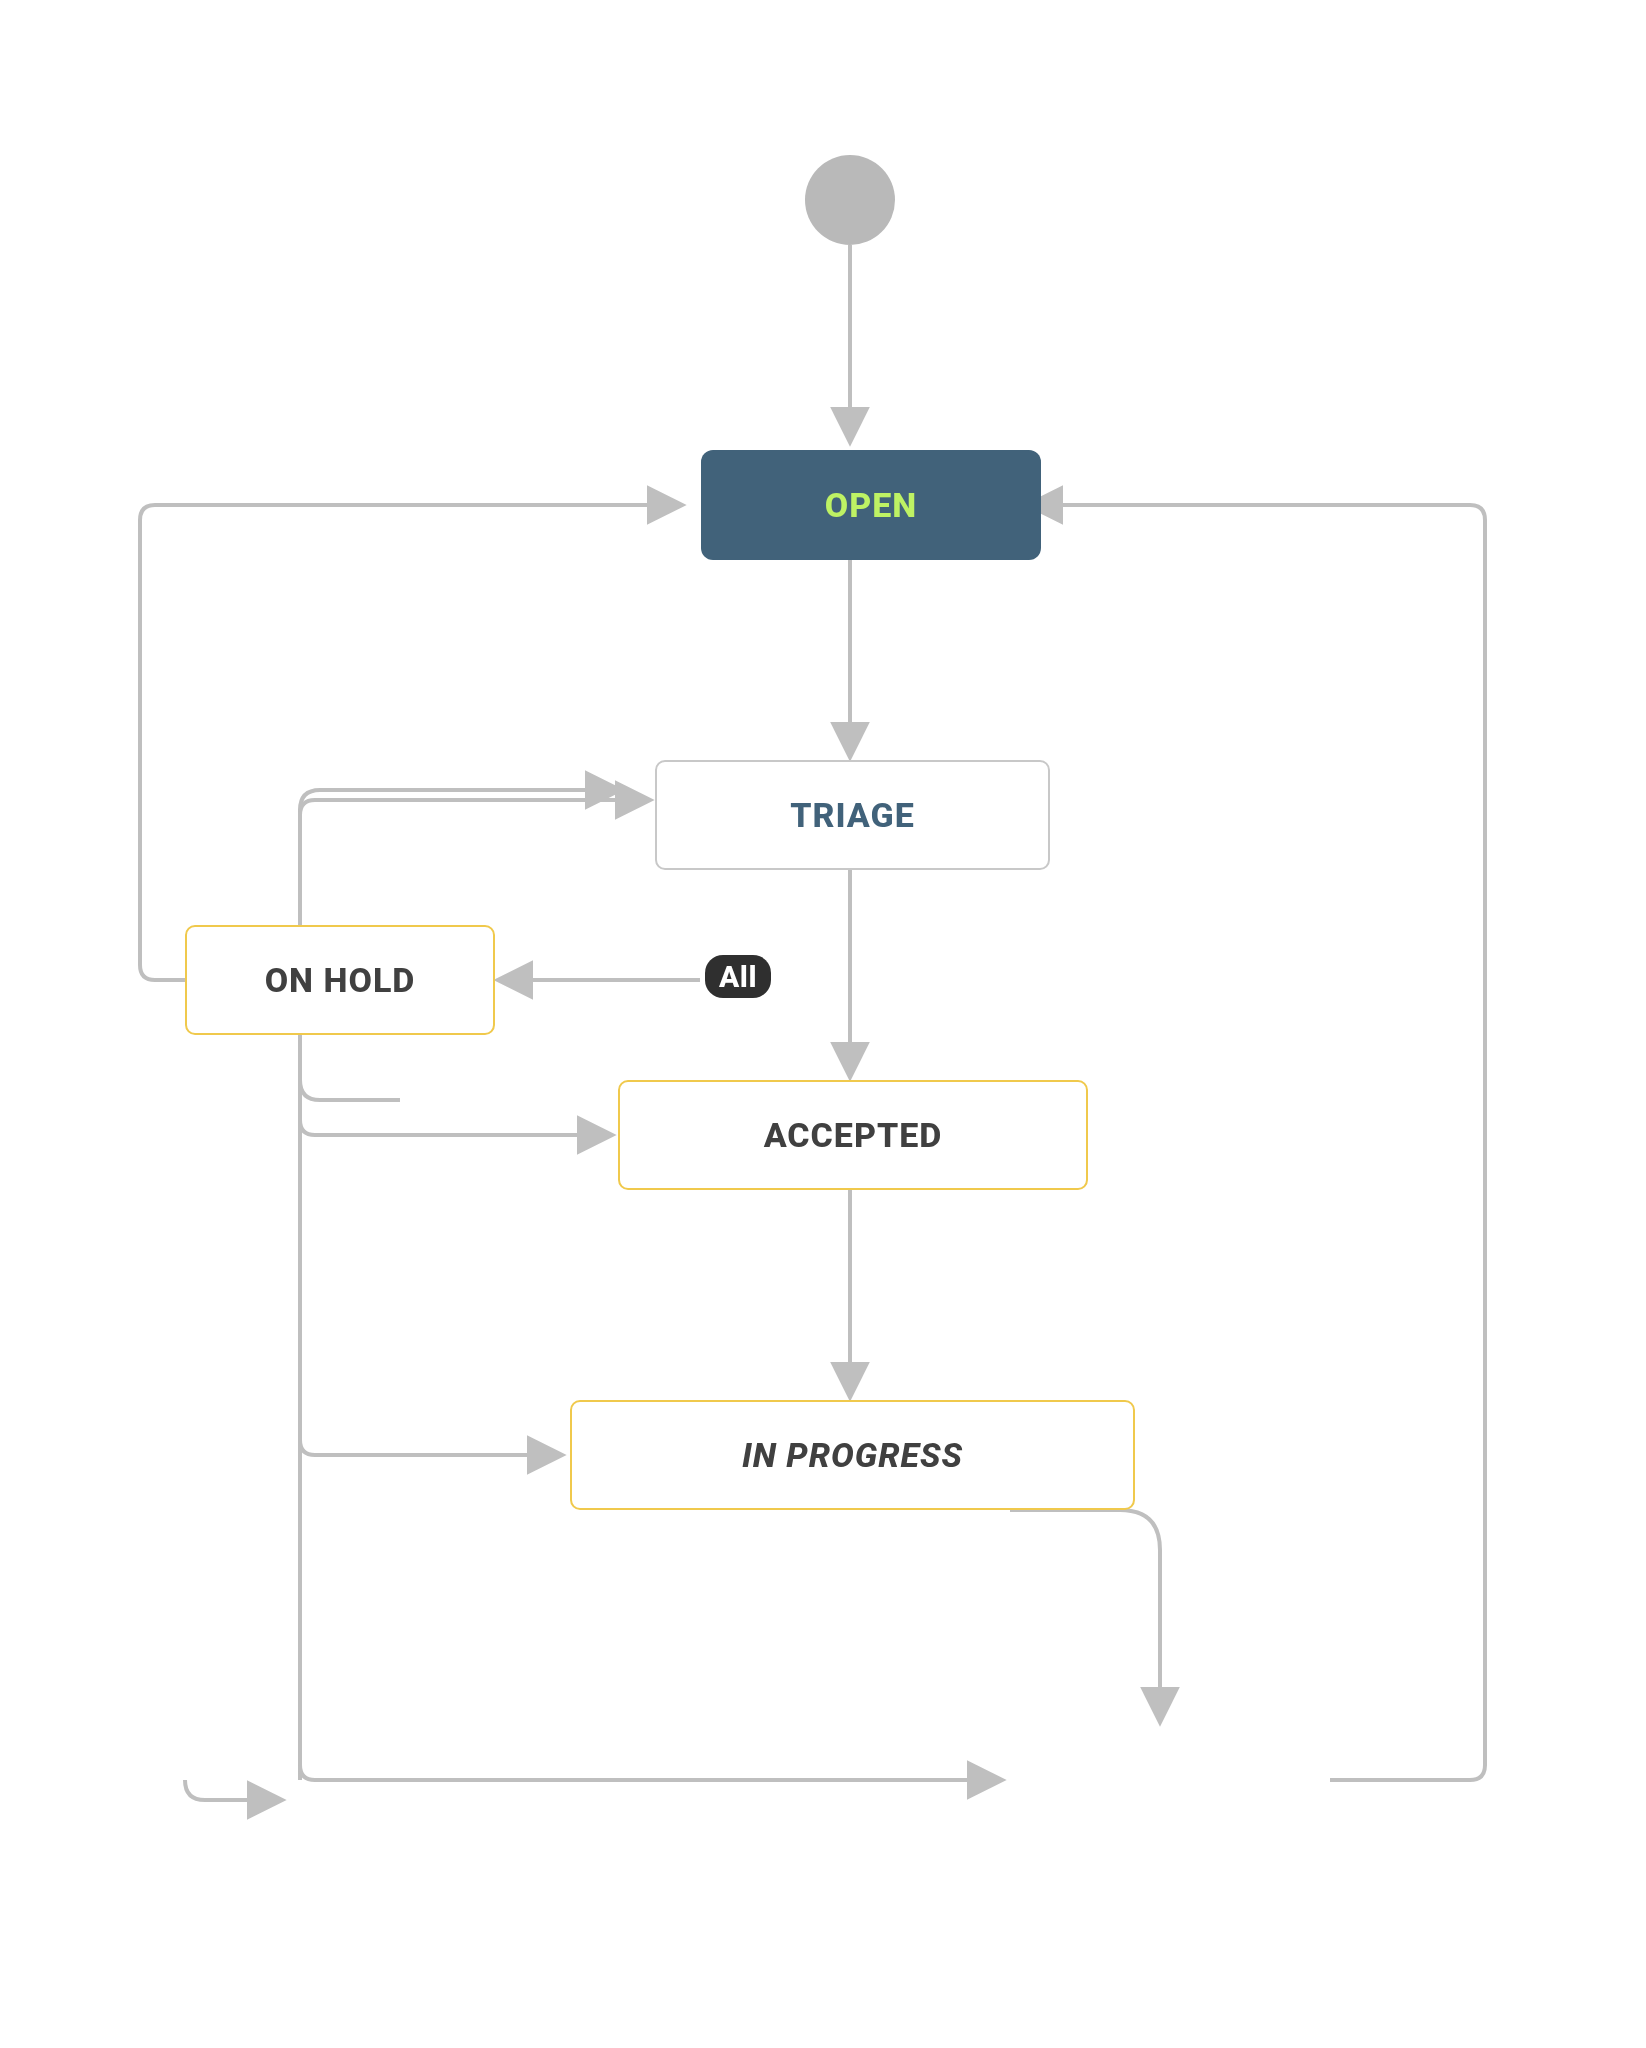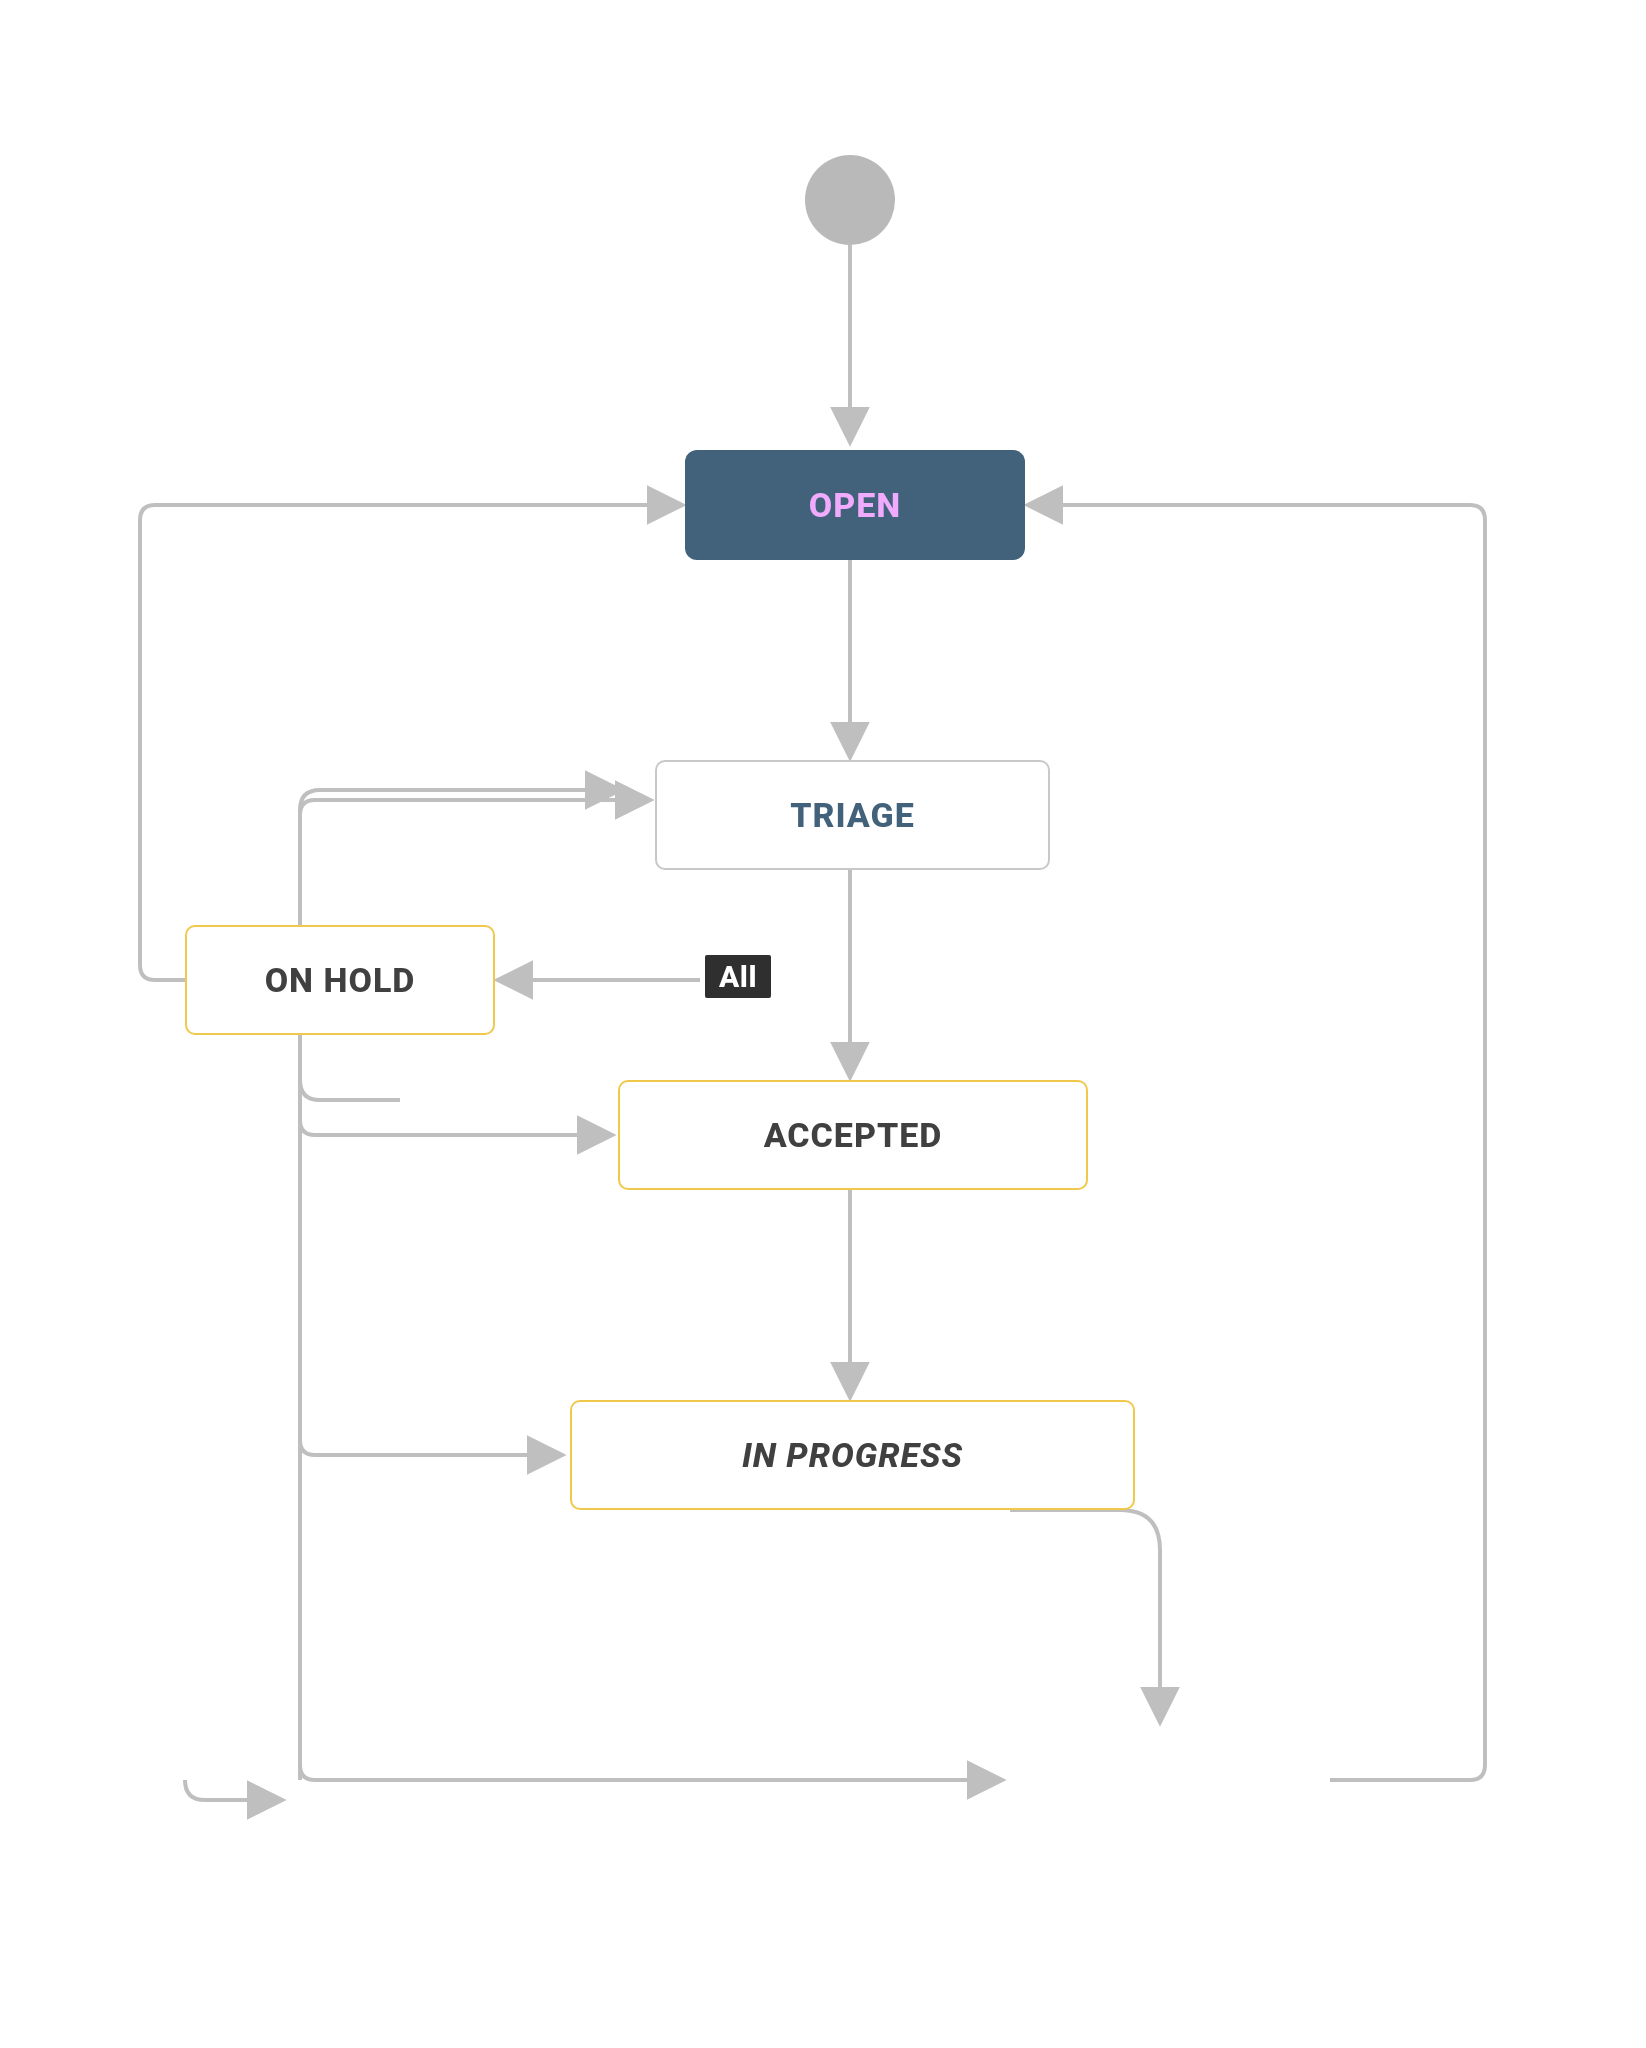--- a/index.html
+++ b/index.html
@@ -28,23 +28,24 @@
     box-sizing: border-box;
     display: flex;
     align-items: center;
     justify-content: center;
     font-weight: 800;
     letter-spacing: 1px;
     border-radius: 10px;
   }
   .node-open {
     background: #41627a;
-    color: #f0abfc;
+    color: #bef264;
     font-size: 34px;
     border-radius: 12px;
+    margin-left: 16px;
   }
   .node-triage {
     background: #ffffff;
     color: #41627a;
     font-size: 34px;
     border: 2px solid #c8c8c8;
     text-align: right;
   }
   .node-accepted, .node-inprogress, .node-onhold {
     background: #ffffff;
@@ -58,21 +59,21 @@
     font-size: 34px;
     border: 2px solid #9fd6a8;
   }
   .badge-all {
     position: absolute;
     background: #2f2f2f;
     color: #ffffff;
     font-weight: 800;
     font-size: 30px;
     padding: 4px 14px;
-    border-radius: 2px;
+    border-radius: 18px;
     letter-spacing: 0.5px;
   }
   .start-circle {
     position: absolute;
     border-radius: 50%;
     background: #b9b9b9;
   }
 </style>
 </head>
 <body>

